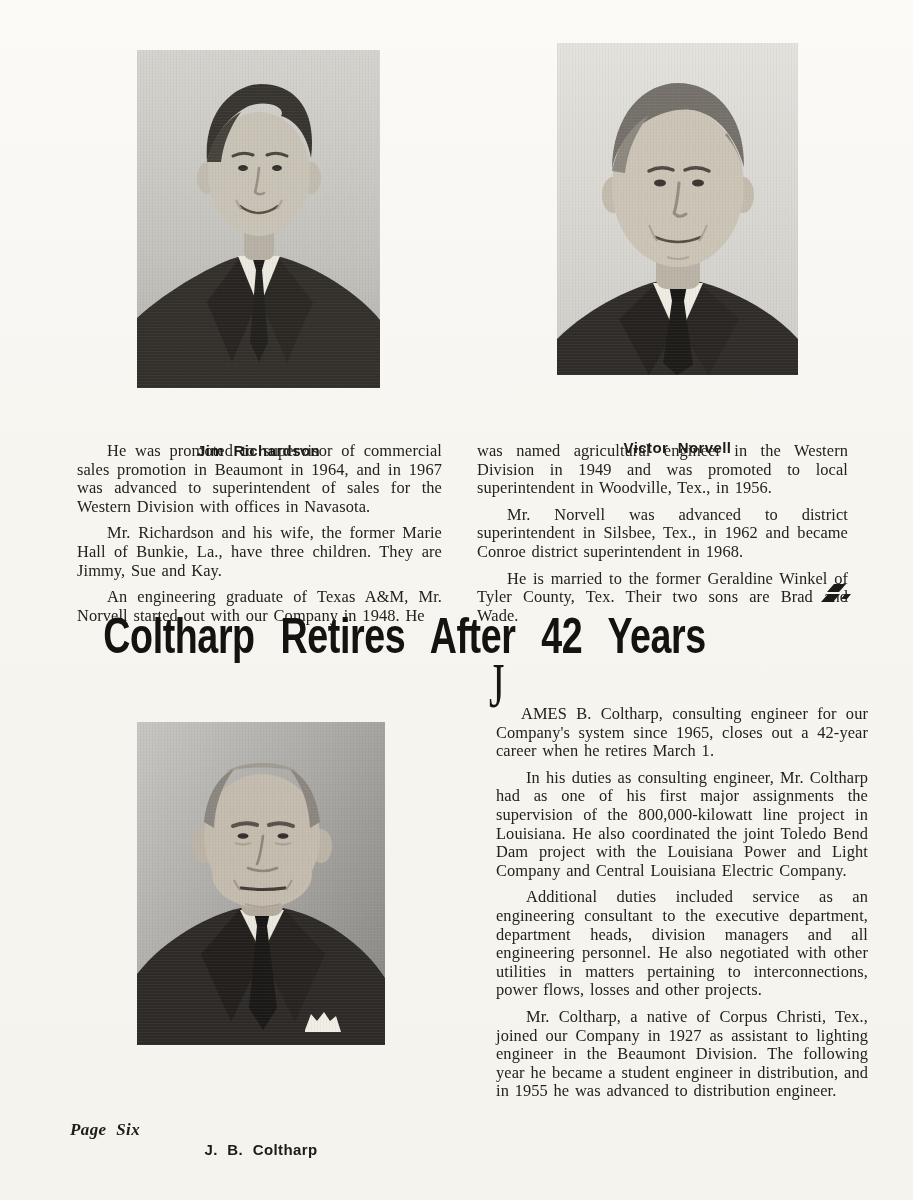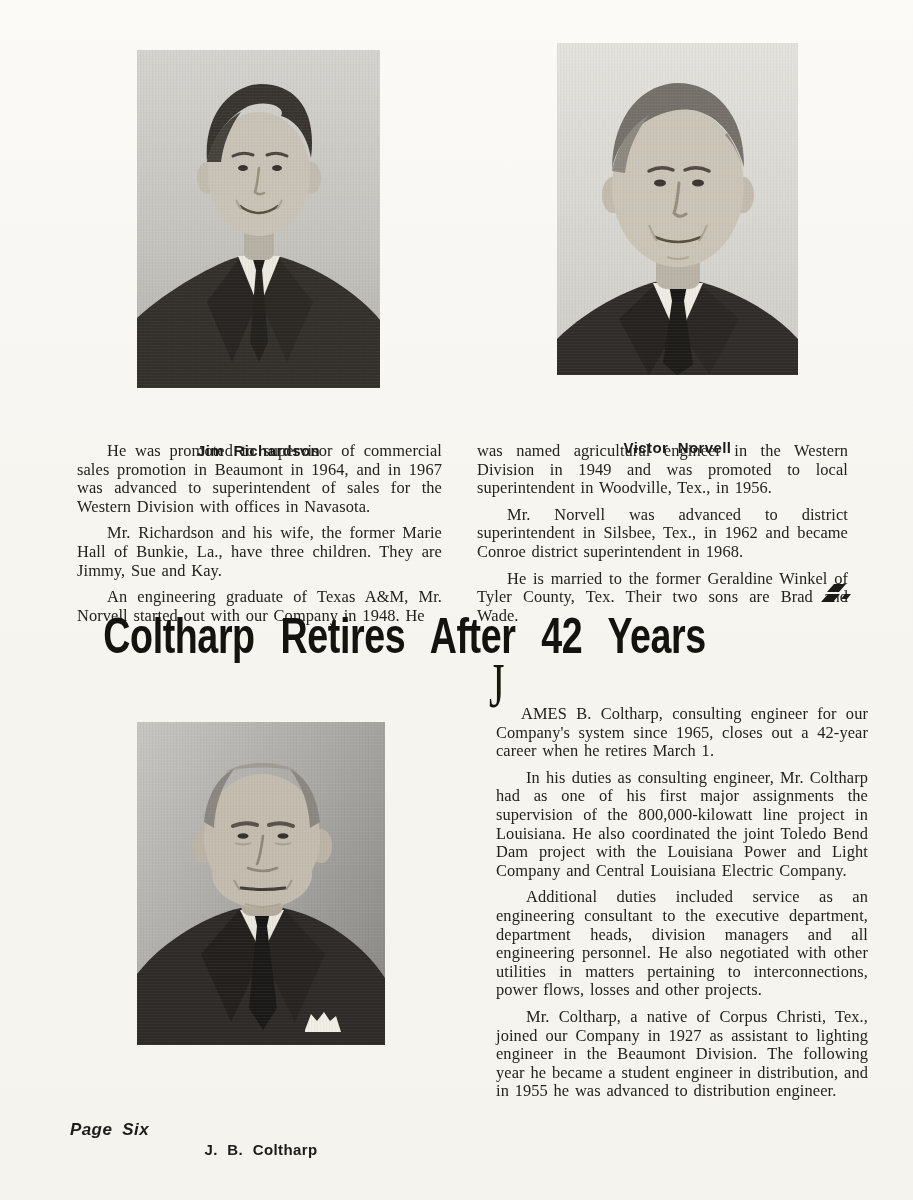--- a/index.html
+++ b/index.html
@@ -53,21 +53,21 @@
     font-family:"Liberation Serif",serif;font-size:64px;line-height:64px;
     font-weight:400;color:#18160f;
     transform:scaleX(.62);transform-origin:left top;
   }
   #article p.lead{text-indent:25px;}
   
   #end-mark{position:absolute;left:820px;top:584px;width:32px;height:19px;}
   
   #page-footer{
     position:absolute;left:70px;top:1120px;
-    font-family:Liberation Sans, sans-serif;
+    font-family:Liberation Serif, serif;
     font-style:italic;font-weight:700;font-size:17px;letter-spacing:.4px;word-spacing:5px;
     color:#1f1d19;
   }
 </style>
 </head>
 <body>
 
 <div class="page">
 
   <div class="photo" id="photo-jim">

